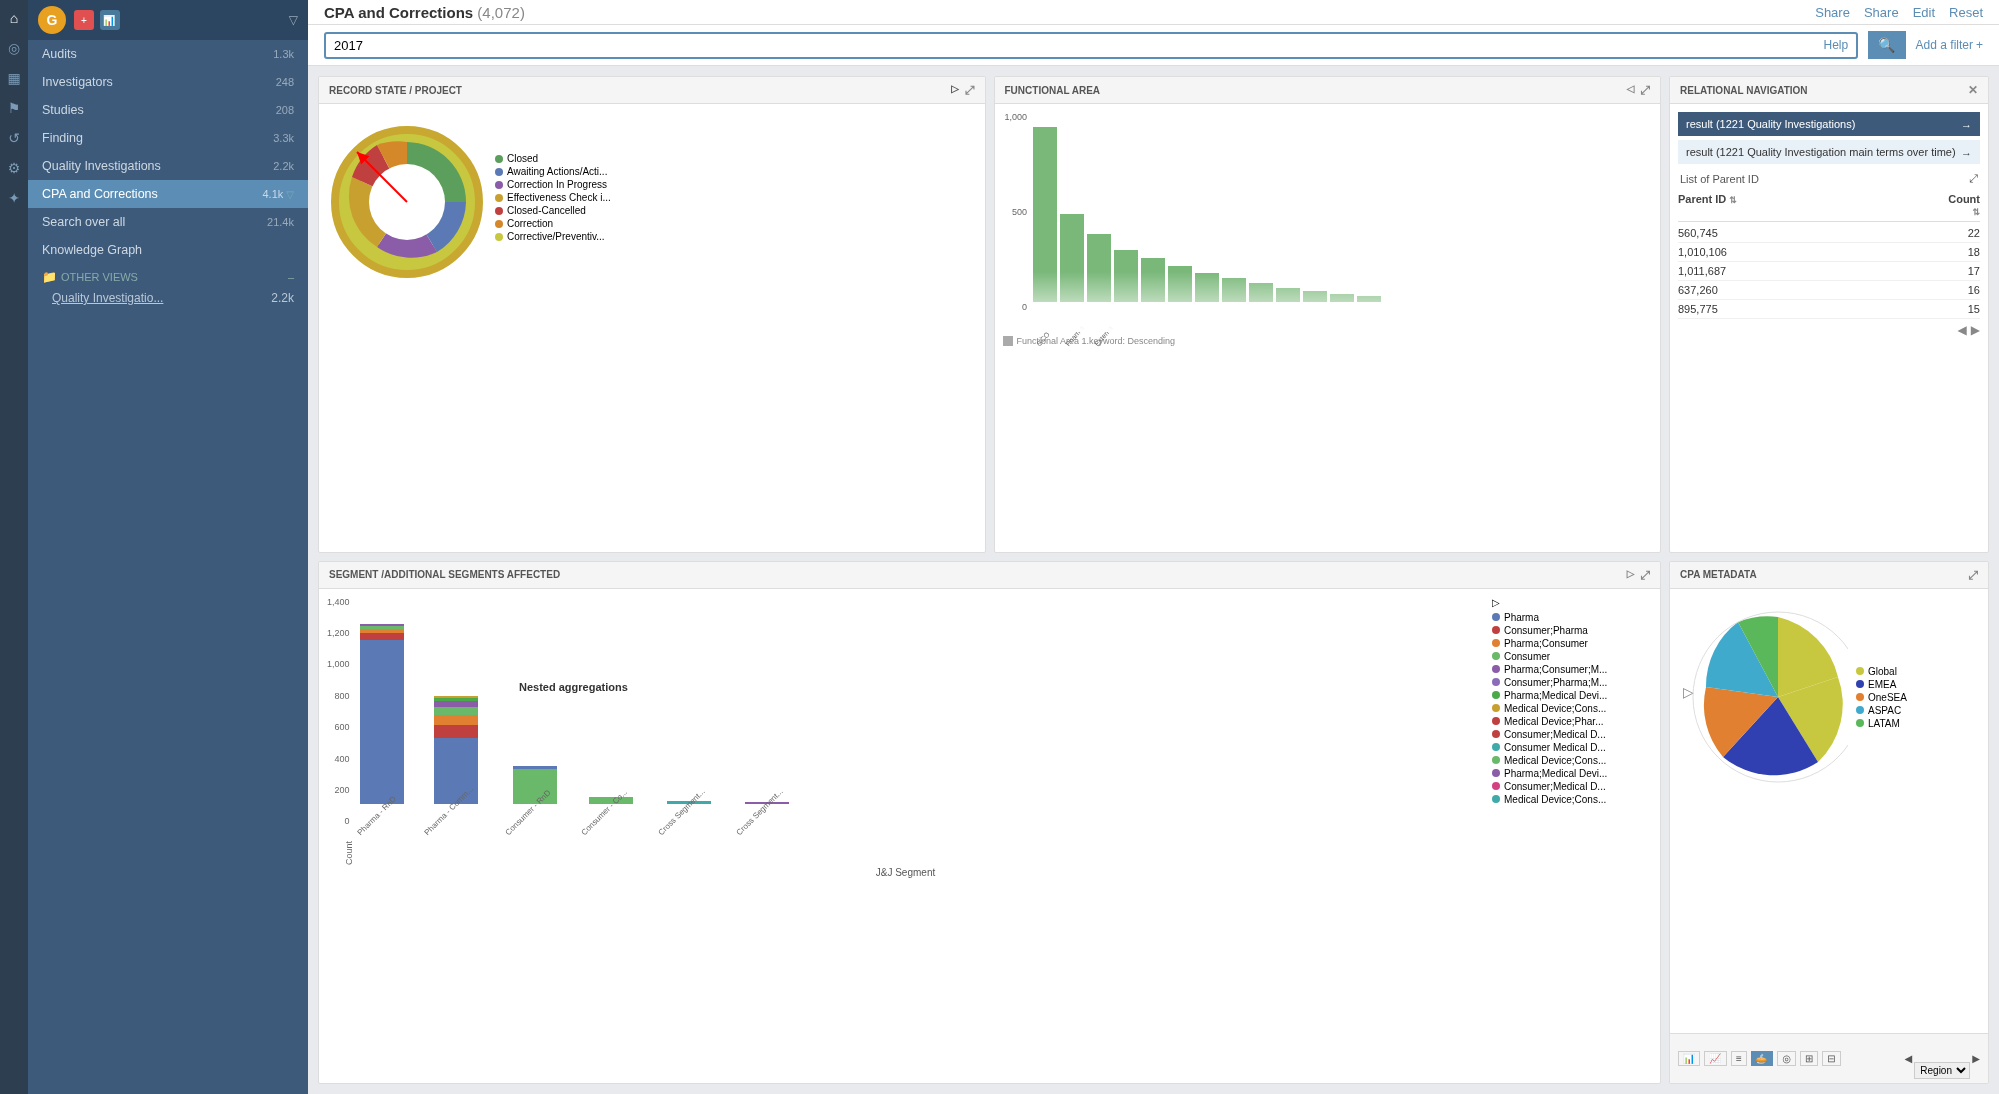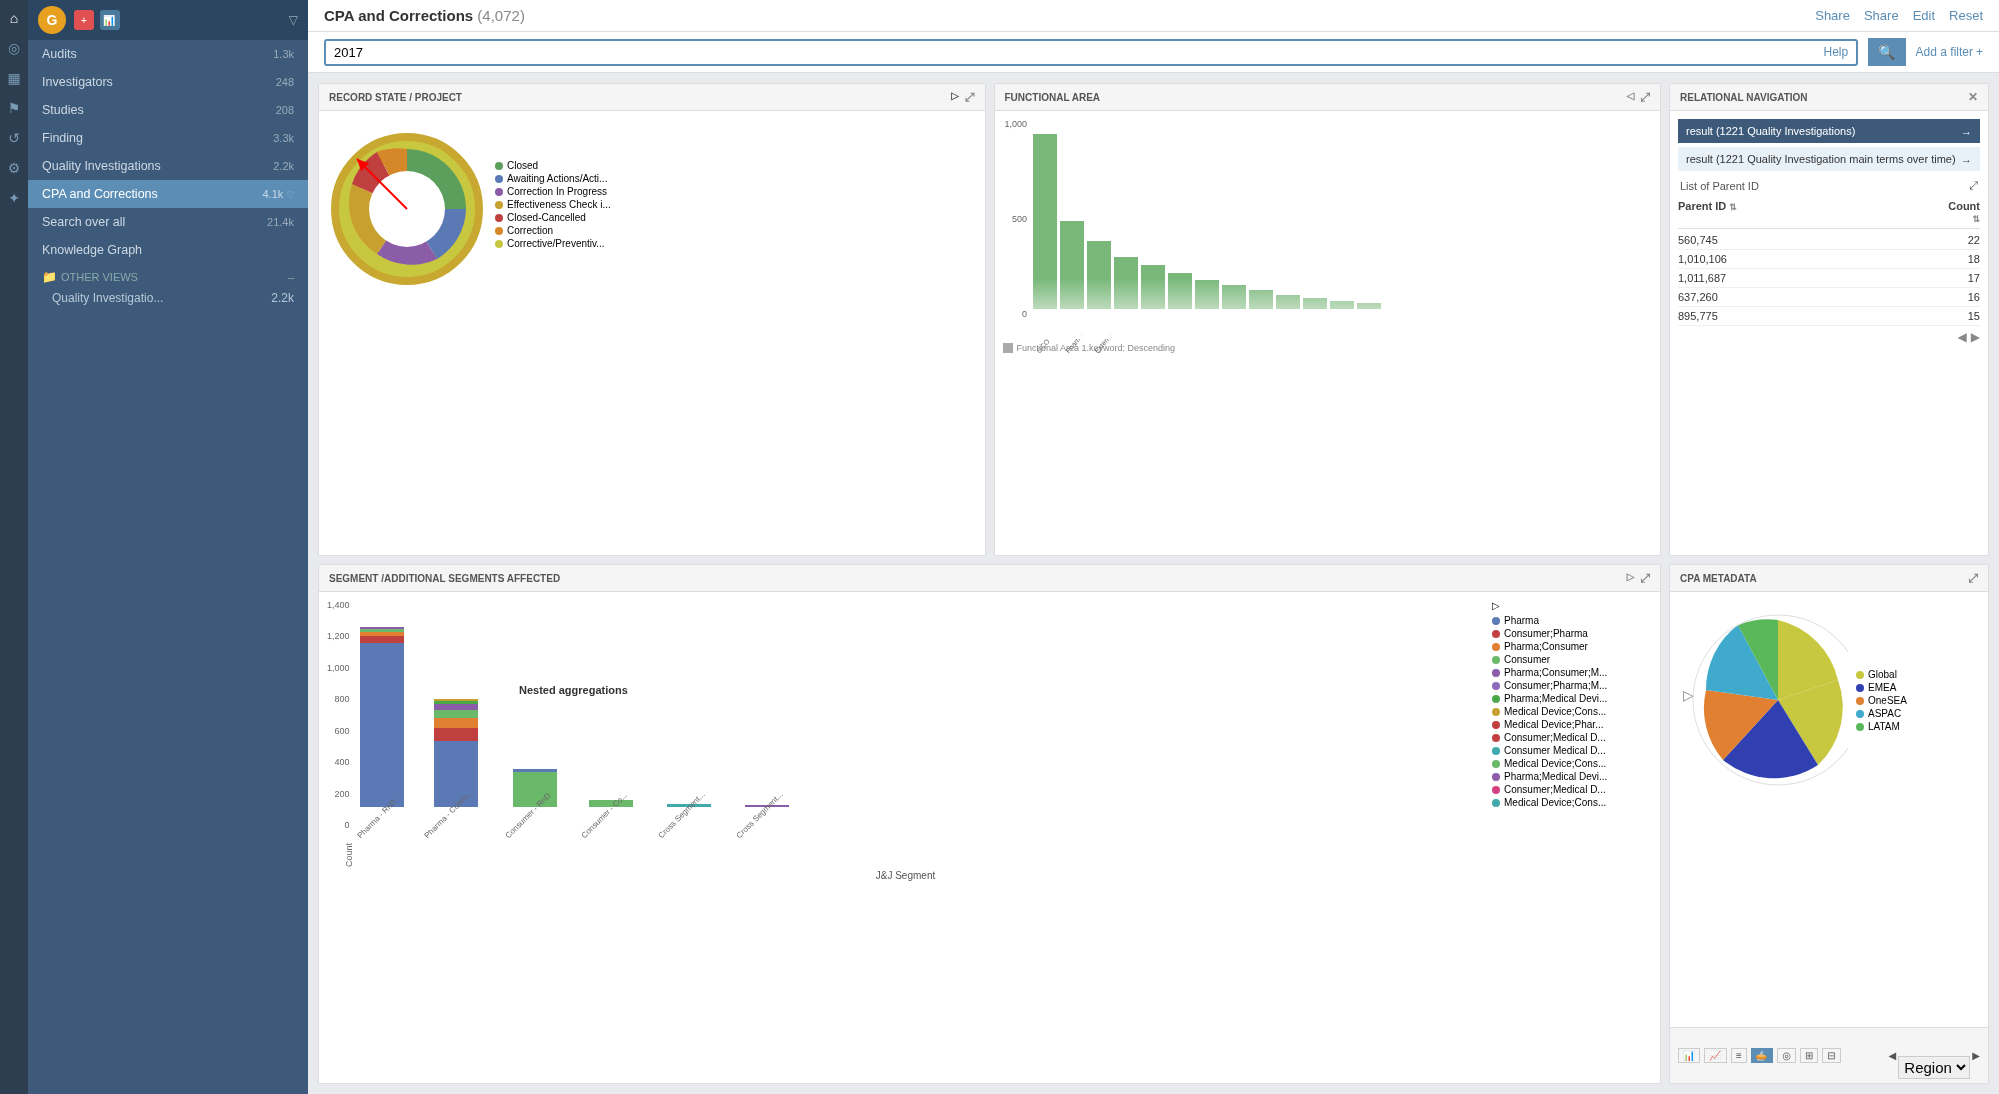--- a/index.html
+++ b/index.html
@@ -67,36 +67,36 @@
       padding: 6px 14px 2px 14px;
       font-size: 11px; color: #8aa; text-transform: uppercase;
       display: flex; align-items: center; gap: 4px;
     }
     .section-folder { font-size: 12px; }
     .nav-sub-item {
       display: flex; align-items: center;
       padding: 5px 14px 5px 24px;
       cursor: pointer; color: #b8c8d8; font-size: 12px;
     }
-    .nav-sub-item .nav-label { flex: 1; }
+    .nav-sub-item .nav-label { flex: 1; text-decoration: underline; }
 
     
     #main {
       flex: 1;
       display: flex;
       flex-direction: column;
       overflow: hidden;
       background: #e8eaed;
     }
     #topbar {
       background: white;
       border-bottom: 1px solid #ddd;
       display: flex; align-items: center;
       padding: 0 16px;
-      height: 32px;
+      height: 25px;
       gap: 12px;
     }
     #page-title-area {
       flex: 1;
       font-size: 15px; font-weight: bold; color: #333;
     }
     .topbar-actions { display: flex; gap: 14px; align-items: center; }
     .topbar-btn {
       background: none; border: none; color: #5b8db5; cursor: pointer;
       font-size: 13px;
@@ -186,21 +186,21 @@
     .chart-toolbar {
       padding: 4px 8px; background: #f5f5f5; border-top: 1px solid #ddd;
       display: flex; align-items: center; gap: 4px;
     }
     .chart-tb-btn {
       background: none; border: 1px solid #ccc; padding: 1px 4px;
       font-size: 10px; cursor: pointer; color: #555;
     }
     .chart-tb-btn.active { background: #5b8db5; color: white; border-color: #5b8db5; }
     .chart-tb-select {
-      margin-left: auto; font-size: 15px; border: 1px solid #ccc; padding: 1px; margin-top: 24px;
+      margin-left: auto; font-size: 10px; border: 1px solid #ccc; padding: 1px; margin-top: 24px;
     }
 
     
     .y-axis { display: flex; flex-direction: column; justify-content: space-between; font-size: 9px; color: #666; height: 200px; padding: 0 2px; text-align: right; }
 
     .fade-overlay {
       position: absolute; bottom: 0; left: 0; right: 0; height: 60px;
       background: linear-gradient(transparent, white);
     }
 

